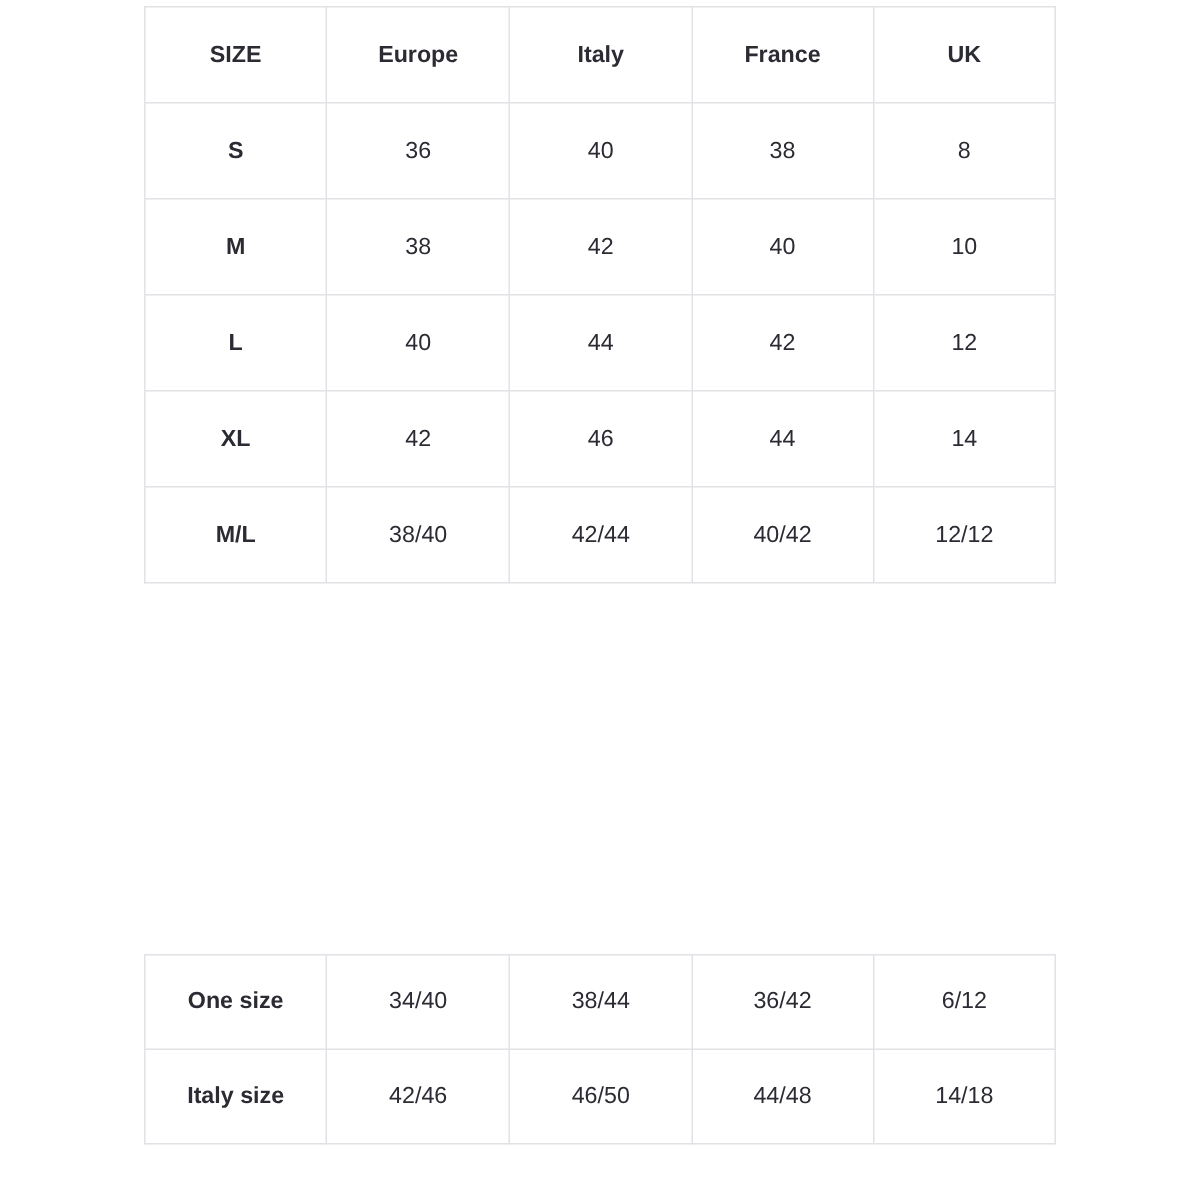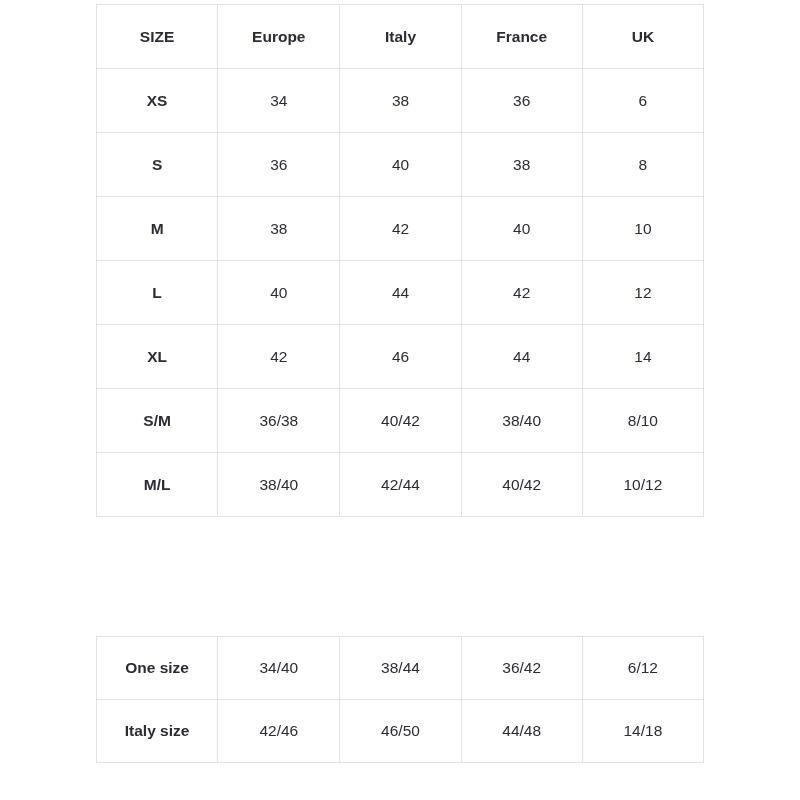--- a/index.html
+++ b/index.html
@@ -74,27 +74,20 @@
         <tr>
           <th>SIZE</th>
           <th>Europe</th>
           <th>Italy</th>
           <th>France</th>
           <th>UK</th>
         </tr>
       </thead>
       <tbody>
         <tr>
-          <td class="rowhead">XS</td>
-          <td>34</td>
-          <td>38</td>
-          <td>36</td>
-          <td>6</td>
-        </tr>
-        <tr>
           <td class="rowhead">S</td>
           <td>36</td>
           <td>40</td>
           <td>38</td>
           <td>8</td>
         </tr>
         <tr>
           <td class="rowhead">M</td>
           <td>38</td>
           <td>42</td>
@@ -109,32 +102,25 @@
           <td>12</td>
         </tr>
         <tr>
           <td class="rowhead">XL</td>
           <td>42</td>
           <td>46</td>
           <td>44</td>
           <td>14</td>
         </tr>
         <tr>
-          <td class="rowhead">S/M</td>
-          <td>36/38</td>
-          <td>40/42</td>
-          <td>38/40</td>
-          <td>8/10</td>
-        </tr>
-        <tr>
           <td class="rowhead">M/L</td>
           <td>38/40</td>
           <td>42/44</td>
           <td>40/42</td>
-          <td>10/12</td>
+          <td>12/12</td>
         </tr>
       </tbody>
     </table>
   </div>
 
   <div class="chart-wrap" id="extra-table-wrap">
     <table class="size-table" id="extra-table">
       <colgroup>
         <col class="c0">
           <col class="c1">

